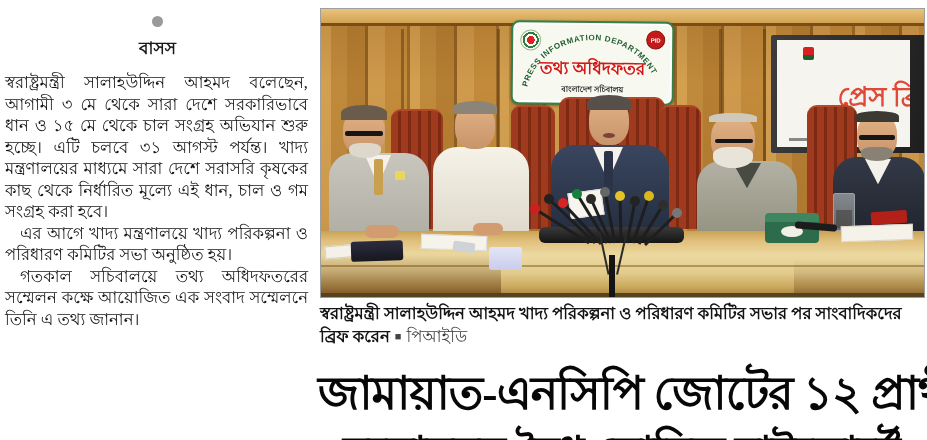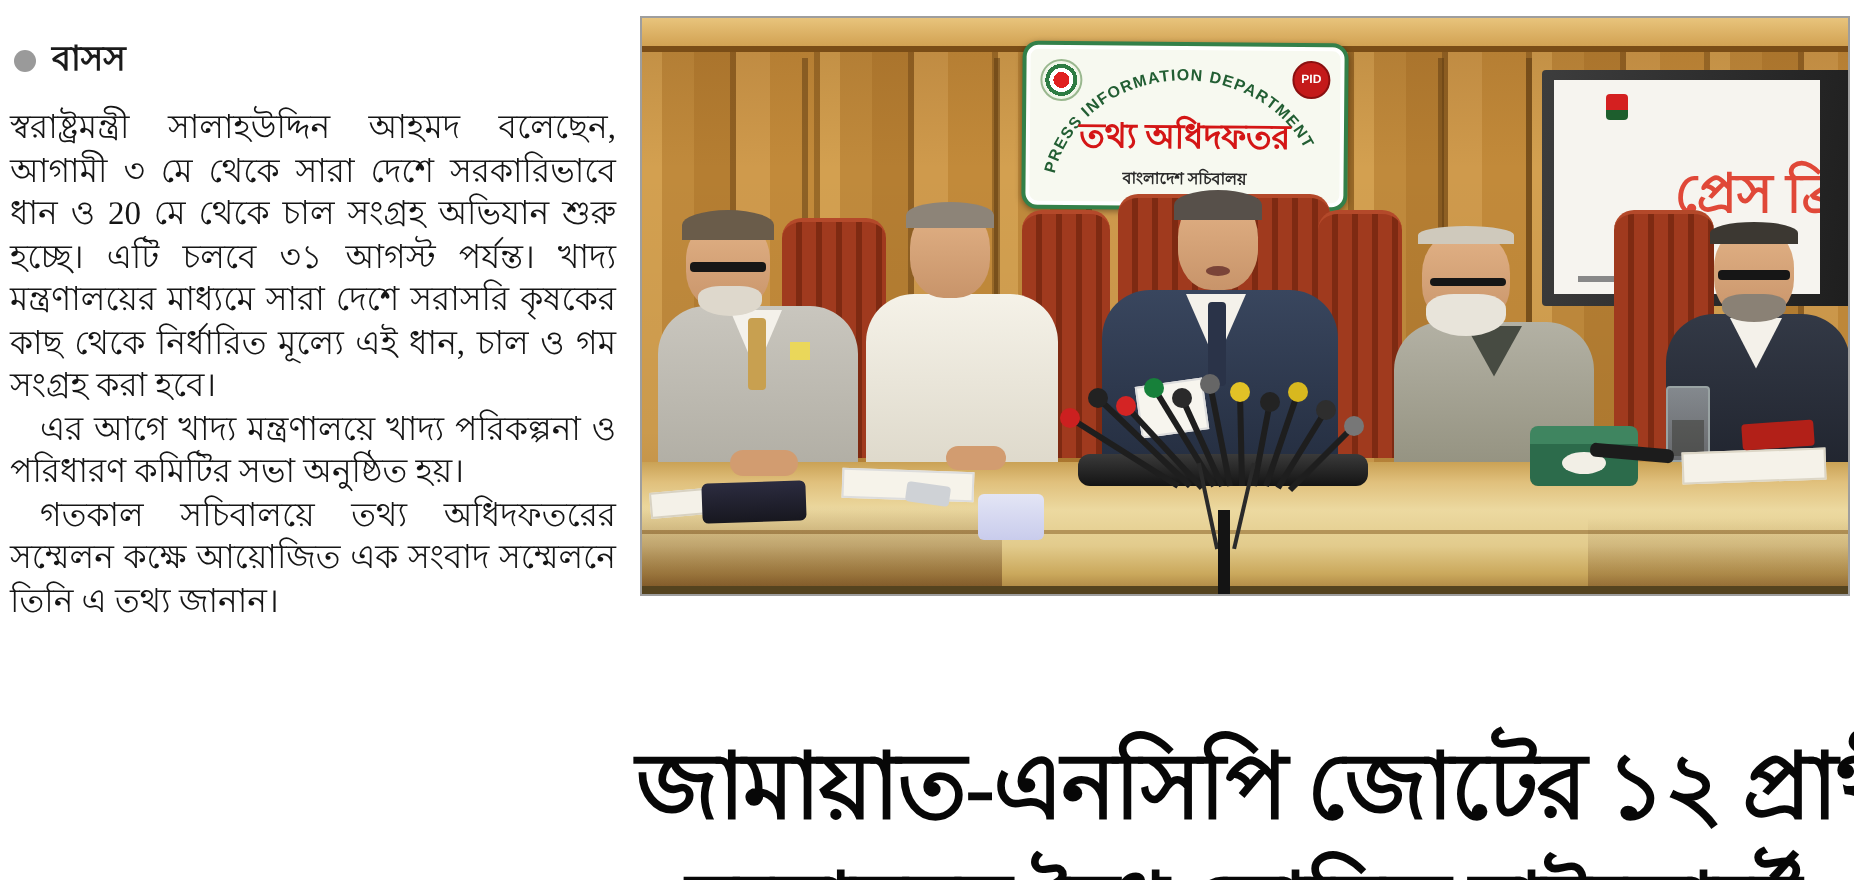--- a/index.html
+++ b/index.html
@@ -3,21 +3,21 @@
 <meta charset="utf-8">
 <style>
   html,body{margin:0;padding:0;width:927px;height:440px;overflow:hidden;background:#ffffff;}
   *{box-sizing:border-box;}
   .page{position:relative;width:927px;height:440px;background:#fff;font-family:"Liberation Serif","DejaVu Serif",serif;color:#111;}
 
   
   .left-col{position:absolute;left:5px;top:4px;width:303px;}
   .headline{margin:0;padding:0;font-size:36px;line-height:43px;font-weight:800;color:#0c0c0c;letter-spacing:-0.5px;}
   .hl{display:block;}
-  .byline{margin:12px 0 9px 2px;display:flex;align-items:center;gap:8px;}
+  .byline{margin:12px 0 9px 2px;display:flex;align-items:center;gap:8px;flex-direction:column;}
   .byline .dot{width:11px;height:11px;border-radius:50%;background:#9a9a9a;display:inline-block;}
   .byline .agency{font-size:17px;font-weight:700;color:#1a1a1a;}
   .body-p{margin:0;font-size:16.5px;line-height:21.5px;text-align:justify;color:#151515;}
   .body-p.indent{text-indent:15px;}
 
   
   .photo{position:absolute;left:320px;top:8px;width:605px;height:290px;margin:0;border:1px solid #9e9e9e;overflow:hidden;
     background:
       linear-gradient(180deg, rgba(120,70,20,0.22) 0%, rgba(0,0,0,0) 26%, rgba(0,0,0,0.04) 72%, rgba(60,30,5,0.22) 100%),
       repeating-linear-gradient(90deg,#d3a050 0 10px,#c08a3c 10px 26px,#b57e32 26px 44px,#8f6023 44px 47px,#cf9a4c 47px 64px,#c28a3a 64px 86px,#9a6a28 86px 89px);}
@@ -150,21 +150,21 @@
 </head>
 <body>
 
 <div class="page">
 
   <article class="left-col">
     <div class="byline">
       <span class="dot"></span>
       <span class="agency">বাসস</span>
     </div>
-    <p class="body-p">স্বরাষ্ট্রমন্ত্রী সালাহউদ্দিন আহমদ বলেছেন, আগামী ৩ মে থেকে সারা দেশে সরকারিভাবে ধান ও 20 মে থেকে চাল সংগ্রহ অভিযান শুরু হচ্ছে। এটি চলবে ৩১ আগস্ট পর্যন্ত। খাদ্য মন্ত্রণালয়ের মাধ্যমে সারা দেশে সরাসরি কৃষকের কাছ থেকে নির্ধারিত মূল্যে এই ধান, চাল ও গম সংগ্রহ করা হবে।</p>
+    <p class="body-p">স্বরাষ্ট্রমন্ত্রী সালাহউদ্দিন আহমদ বলেছেন, আগামী ৩ মে থেকে সারা দেশে সরকারিভাবে ধান ও ১৫ মে থেকে চাল সংগ্রহ অভিযান শুরু হচ্ছে। এটি চলবে ৩১ আগস্ট পর্যন্ত। খাদ্য মন্ত্রণালয়ের মাধ্যমে সারা দেশে সরাসরি কৃষকের কাছ থেকে নির্ধারিত মূল্যে এই ধান, চাল ও গম সংগ্রহ করা হবে।</p>
     <p class="body-p indent">এর আগে খাদ্য মন্ত্রণালয়ে খাদ্য পরিকল্পনা ও পরিধারণ কমিটির সভা অনুষ্ঠিত হয়।</p>
     <p class="body-p indent">গতকাল সচিবালয়ে তথ্য অধিদফতরের সম্মেলন কক্ষে আয়োজিত এক সংবাদ সম্মেলনে তিনি এ তথ্য জানান।</p>
 
   </article>
 
   <figure class="photo">
     <div class="beam"></div>
     <div class="seam s1"></div>
     <div class="seam s2"></div>
     <div class="seam s3"></div>
@@ -293,19 +293,22 @@
         <span class="oval"></span>
       </div>
     <div class="prop glass">
         <span class="water"></span>
       </div>
     <div class="prop micLay"></div>
     <div class="prop papersR"></div>
     <div class="prop bookR"></div>
   </figure>
 
+  <figcaption class="caption">
+    <span class="cap-text">স্বরাষ্ট্রমন্ত্রী সালাহউদ্দিন আহমদ খাদ্য পরিকল্পনা ও পরিধারণ কমিটির সভার পর সাংবাদিকদের ব্রিফ করেন</span><span class="cap-marker">■</span><span class="cap-credit">পিআইডি</span>
+  </figcaption>
 
   <h2 class="big-headline">
     <span class="bh-line">জামায়াত-এনসিপি জোটের ১২ প্রার্থীর</span>
     <span class="bh-line">মনোনয়ন বৈধ ঘোষিত হাইকোর্টে</span>
   </h2>
 
 </div>
 
 </body></html>

